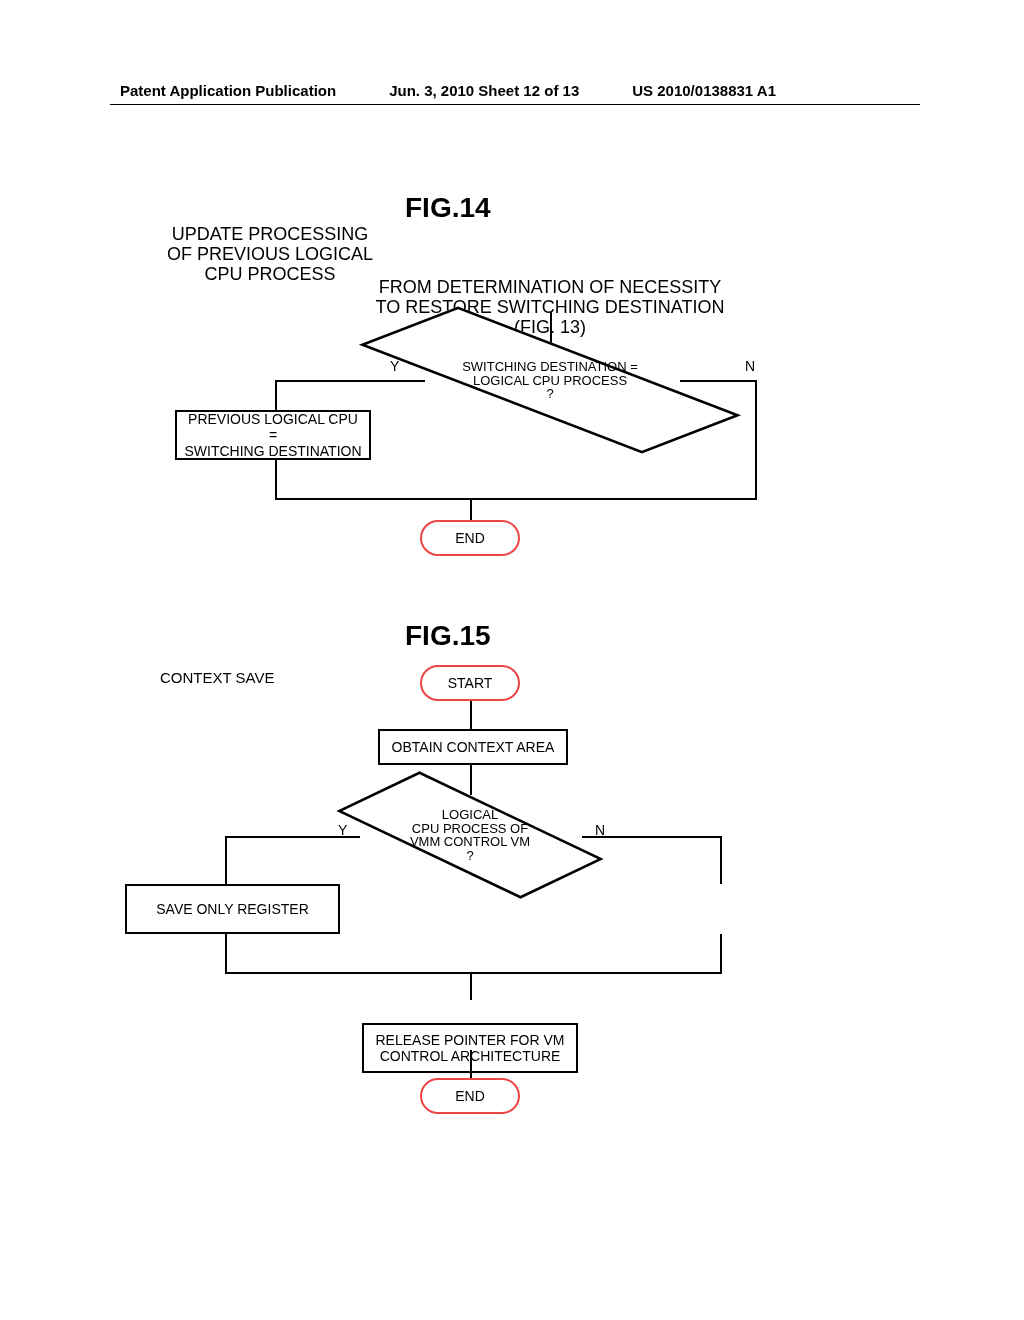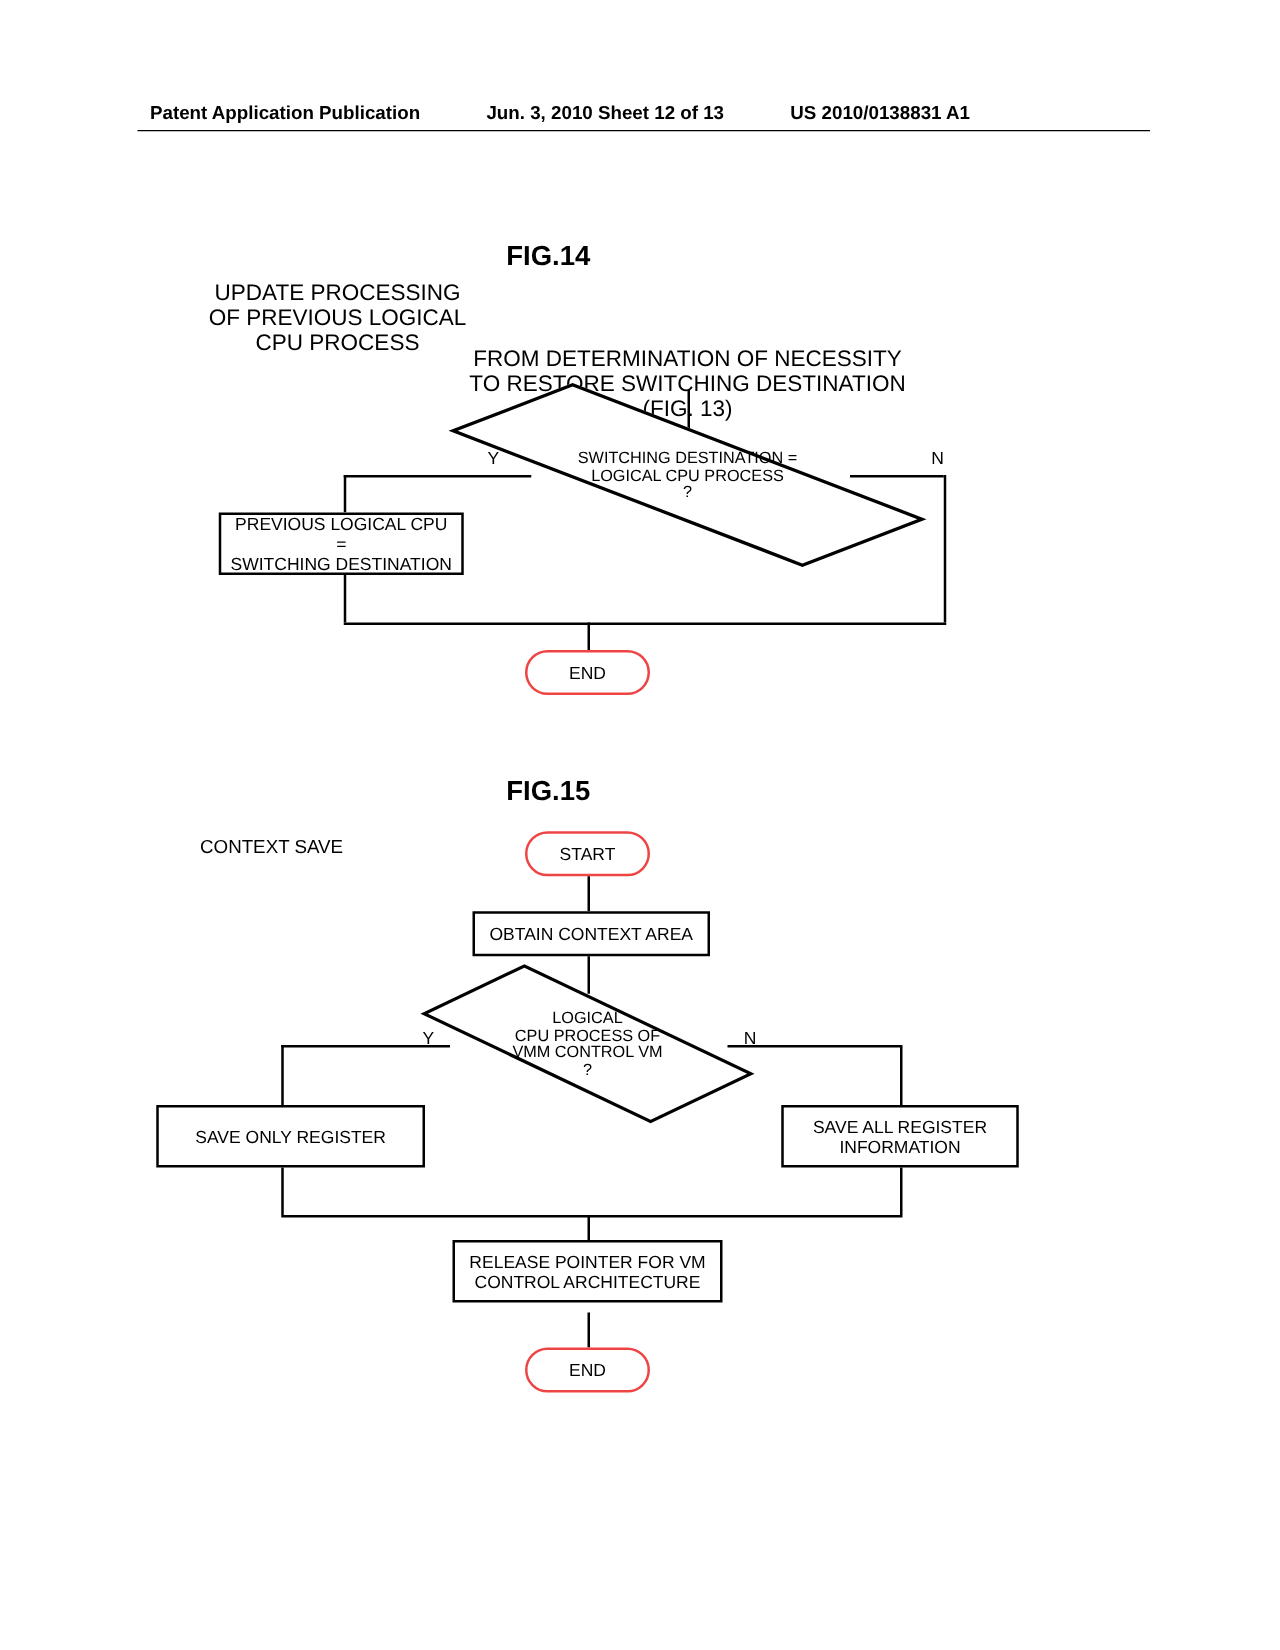--- a/index.html
+++ b/index.html
@@ -30,21 +30,21 @@
   .header-rule {
     position: absolute;
     top: 104px;
     left: 110px;
     width: 810px;
     height: 0;
     border-top: 1.5px solid #000;
   }
 
   .fig-title {
-    font-size: 22px;
+    font-size: 28px;
     font-weight: 700;
     position: absolute;
   }
 
   
   .lbl {
     position: absolute;
     font-size: 18px;
     line-height: 1.1;
     text-align: center;
@@ -205,32 +205,26 @@
   <div class="rect" style="left:125px; top:884px; width:215px; height:50px;">
     <div>
       <div>SAVE ONLY REGISTER</div>
     </div>
   </div>
   <div class="vline" style="left:225px; top:934px; height:38px;"></div>
 
   <div class="hline" style="left:582px; top:836px; width:138px;"></div>
   <div class="vline" style="left:720px; top:836px; height:48px;"></div>
 
-  <div class="rect" style="left:625px; top:884px; width:190px; height:50px;">
-    <div>
-      <div>SAVE ALL REGISTER</div>
-      <div>INFORMATION</div>
-    </div>
-  </div>
   <div class="vline" style="left:720px; top:934px; height:38px;"></div>
 
   <div class="hline" style="left:225px; top:972px; width:497px;"></div>
   <div class="vline" style="left:470px; top:972px; height:28px;"></div>
 
-  <div class="rect" style="left:362px; top:992px; width:216px; height:50px;">
+  <div class="rect" style="left:362px; top:1023px; width:216px; height:50px;">
     <div>
       <div>RELEASE POINTER FOR VM</div>
       <div>CONTROL ARCHITECTURE</div>
     </div>
   </div>
   <div class="vline" style="left:470px; top:1050px; height:28px;"></div>
 
   <div class="terminator" style="left:420px; top:1078px; width:100px; height:36px;">
     <span>END</span>
   </div>

